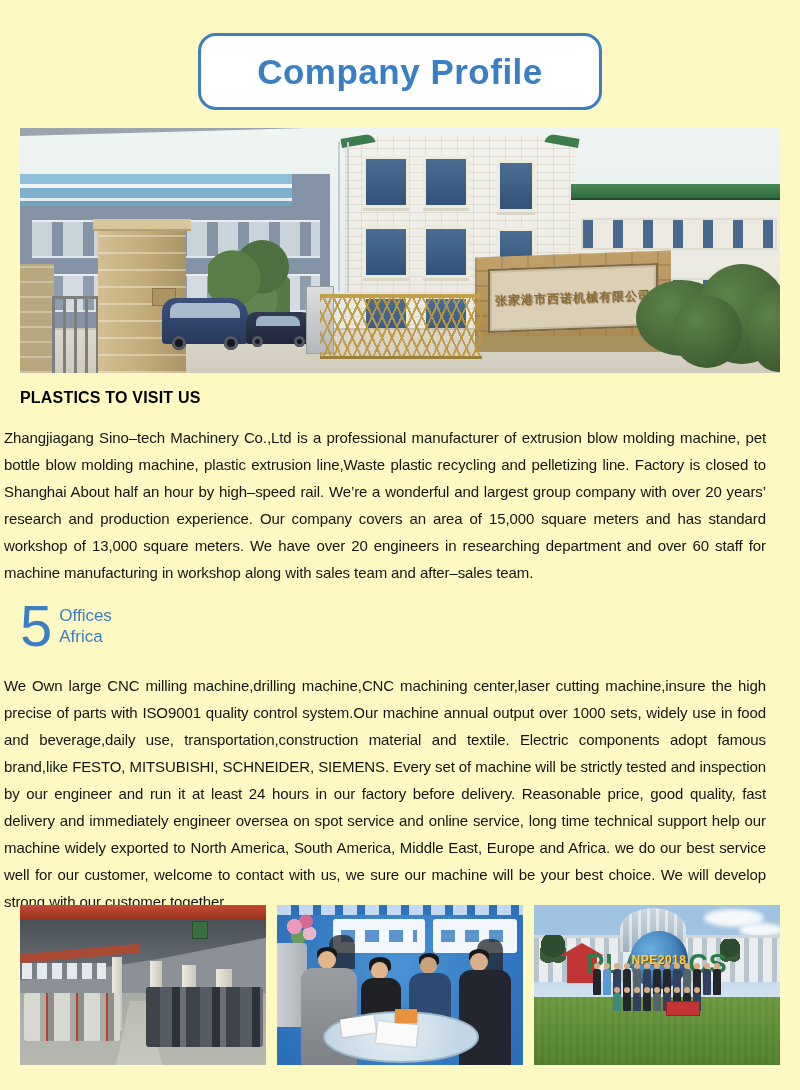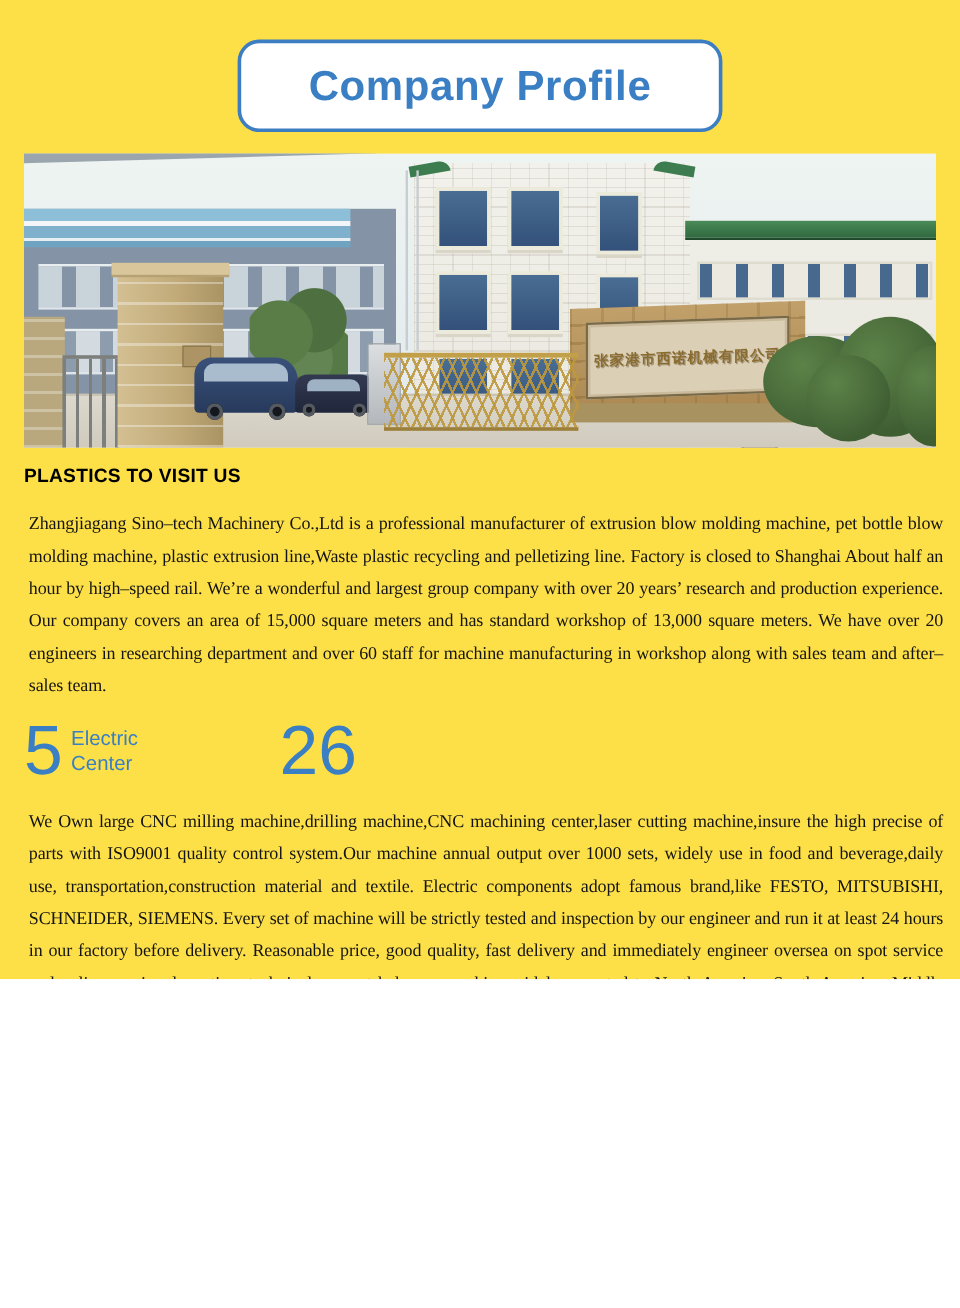--- a/index.html
+++ b/index.html
@@ -1,17 +1,17 @@
 <!DOCTYPE html>
 <html><head>
 <meta charset="utf-8">
 <style>
   html,body{margin:0;padding:0;background:#fff;}
   body{width:800px;font-family:"Liberation Sans",sans-serif;color:#111;}
-  .page{position:relative;width:800px;height:816px;background:#fde047;overflow:hidden;}
+  .page{position:relative;width:800px;height:1090px;background:#fef9c3;overflow:hidden;}
 
   
   .title-box{position:absolute;left:198px;top:33px;width:398px;height:71px;border:3px solid #3d7ec2;border-radius:18px;display:flex;align-items:center;justify-content:center;background:#fff;}
   .title-text{font-size:35px;font-weight:bold;color:#3a7fc4;letter-spacing:.5px;}
 
   
   .hero{position:absolute;left:20px;top:128px;width:760px;height:245px;overflow:hidden;background:linear-gradient(180deg,#eef4f1 0%,#e6eef0 55%,#e0e8ea 100%);}
   .hero *{position:absolute;}
   .ws{left:0;top:46px;width:310px;height:160px;background:#8494a6;}
   .ws-band{left:0;top:0;width:272px;height:32px;background:linear-gradient(180deg,#8ebfd9 0 10px,#f2f6f8 10px 14px,#7fb0cc 14px 24px,#e8eef2 24px 27px,#6fa3c2 27px 32px);}
@@ -50,21 +50,21 @@
   .van-glass{left:8px;top:5px;width:70px;height:15px;background:#a9bccd;border-radius:8px 10px 0 0;}
   .sedan{left:226px;top:184px;width:68px;height:32px;background:linear-gradient(#323a52,#20263a);border-radius:10px 14px 3px 3px;}
   .sedan-glass{left:10px;top:4px;width:44px;height:10px;background:#9fb2c4;border-radius:6px 8px 0 0;}
   .wheel{width:14px;height:14px;border-radius:50%;background:#14171d;box-shadow:inset 0 0 0 3px #555a61;}
   .gate{left:300px;top:166px;width:162px;height:58px;background:repeating-linear-gradient(65deg,rgba(189,152,62,.9) 0 2px,transparent 2px 9px),repeating-linear-gradient(115deg,rgba(189,152,62,.9) 0 2px,transparent 2px 9px);border-top:4px solid #c2a049;border-bottom:3px solid #9c7f38;}
   .gatebox{left:286px;top:158px;width:26px;height:66px;background:linear-gradient(#dcdee0,#b4b8bc);border:1px solid #9aa0a4;}
   .pole{width:2px;height:150px;background:#c8cdd2;top:14px;}
 
   
   .welcome-h{position:absolute;left:20px;top:389px;font-size:16px;font-weight:bold;color:#000;letter-spacing:.2px;}
-  .para{position:absolute;left:24px;width:762px;font-size:15px;line-height:27px;text-align:justify;letter-spacing:-.1px;color:#141414;font-family:Liberation Serif, serif;}
+  .para{position:absolute;left:4px;width:762px;font-size:15px;line-height:27px;text-align:justify;letter-spacing:-.1px;color:#141414;}
   .para1{top:424px;} .para2{top:672px;}
 
   
   .stats{position:absolute;left:20px;top:598px;width:760px;height:66px;}
   .stat{position:absolute;top:0;display:flex;gap:7px;}
   .s1{left:0;} .s2{left:213px;} .s3{left:442px;}
   .stat-num{font-size:58px;line-height:56px;color:#3a7fc4;}
   .stat-label{color:#3a7fc4;font-size:17px;line-height:21px;padding-top:7px;}
 
   
@@ -199,26 +199,25 @@
     <div class="pole" style="left:327px;"></div>
   </div>
 
   <div class="welcome-h">PLASTICS TO VISIT US</div>
   <div class="para para1">Zhangjiagang Sino–tech Machinery Co.,Ltd is a professional manufacturer of extrusion blow molding machine, pet bottle blow molding machine, plastic extrusion line,Waste plastic recycling and pelletizing line. Factory is closed to Shanghai About half an hour by high–speed rail. We’re a wonderful and largest group company with over 20 years’ research and production experience. Our company covers an area of 15,000 square meters and has standard workshop of 13,000 square meters. We have over 20 engineers in researching department and over 60 staff for machine manufacturing in workshop along with sales team and after–sales team.</div>
 
   <div class="stats">
     <div class="stat s1">
       <div class="stat-num">5</div>
       <div class="stat-label">
-        <div>Electric</div>
-        <div>Center</div>
+        <div>Offices</div>
+        <div>Africa</div>
       </div>
     </div>
     <div class="stat s2">
-      <div class="stat-num">26</div>
     </div>
     <div class="stat s3">
     </div>
   </div>
 
   <div class="para para2">We Own large CNC milling machine,drilling machine,CNC machining center,laser cutting machine,insure the high precise of parts with ISO9001 quality control system.Our machine annual output over 1000 sets, widely use in food and beverage,daily use, transportation,construction material and textile. Electric components adopt famous brand,like FESTO, MITSUBISHI, SCHNEIDER, SIEMENS. Every set of machine will be strictly tested and inspection by our engineer and run it at least 24 hours in our factory before delivery. Reasonable price, good quality, fast delivery and immediately engineer oversea on spot service and online service, long time technical support help our machine widely exported to North America, South America, Middle East, Europe and Africa. we do our best service well for our customer, welcome to contact with us, we sure our machine will be your best choice. We will develop strong with our customer together.</div>
 
   <div class="gallery">
 
     <div class="photo p1">

